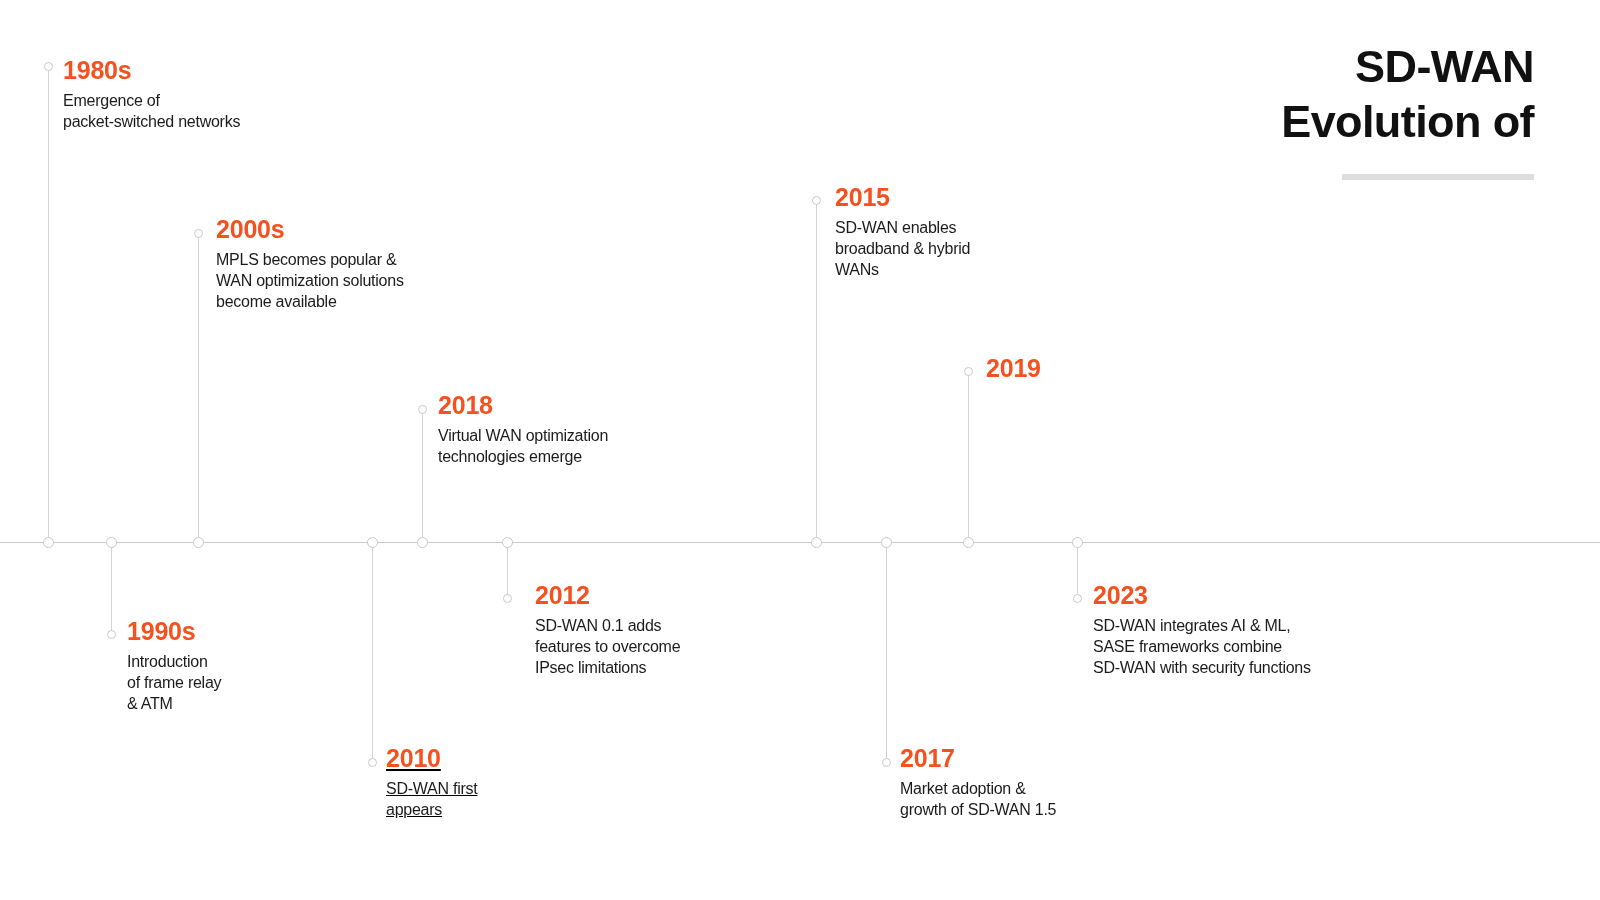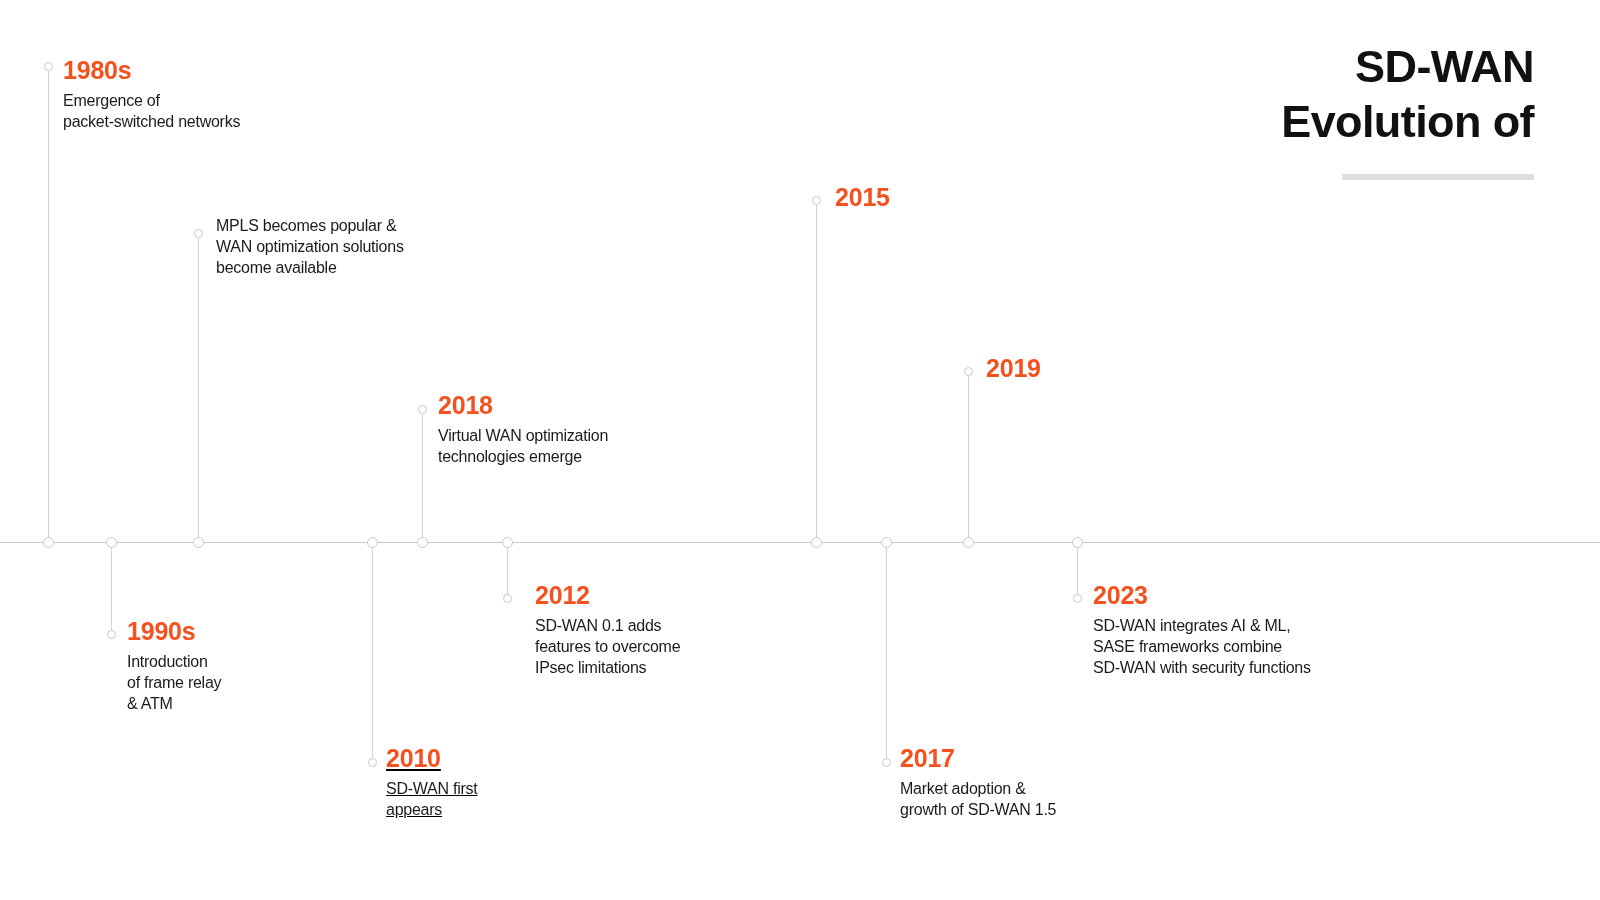--- a/index.html
+++ b/index.html
@@ -129,20 +129,21 @@
       <div class="event" style="left: 127px; top: 618px;">
         <div class="event-year">1990s</div>
         <div class="event-desc">Introduction
 of frame relay
 &amp; ATM</div>
       </div>
       <div class="stem" style="left: 198px; top: 233px; height: 309px;"></div>
       <div class="axis-dot" style="left: 193px; top: 537px;"></div>
       <div class="dot" style="left: 194px; top: 229px;"></div>
       <div class="event" style="left: 216px; top: 216px;">
+        <div class="event-year">2000s</div>
         <div class="event-desc">MPLS becomes popular &amp;
 WAN optimization solutions
 become available</div>
       </div>
       <div class="stem" style="left: 372px; top: 542px; height: 220px;"></div>
       <div class="axis-dot" style="left: 367px; top: 537px;"></div>
       <div class="dot" style="left: 368px; top: 758px;"></div>
       <div class="event" style="left: 386px; top: 745px; text-decoration: underline;">
         <div class="event-year">2010</div>
         <div class="event-desc">SD-WAN first
@@ -163,20 +164,23 @@
         <div class="event-year">2012</div>
         <div class="event-desc">SD-WAN 0.1 adds
 features to overcome
 IPsec limitations</div>
       </div>
       <div class="stem" style="left: 816px; top: 200px; height: 342px;"></div>
       <div class="axis-dot" style="left: 811px; top: 537px;"></div>
       <div class="dot" style="left: 812px; top: 196px;"></div>
       <div class="event" style="left: 835px; top: 184px;">
         <div class="event-year">2015</div>
+        <div class="event-desc">SD-WAN enables
+broadband &amp; hybrid
+WANs</div>
       </div>
       <div class="stem" style="left: 886px; top: 542px; height: 220px;"></div>
       <div class="axis-dot" style="left: 881px; top: 537px;"></div>
       <div class="dot" style="left: 882px; top: 758px;"></div>
       <div class="event" style="left: 900px; top: 745px;">
         <div class="event-year">2017</div>
         <div class="event-desc">Market adoption &amp;
 growth of SD-WAN 1.5</div>
       </div>
       <div class="stem" style="left: 968px; top: 371px; height: 171px;"></div>

